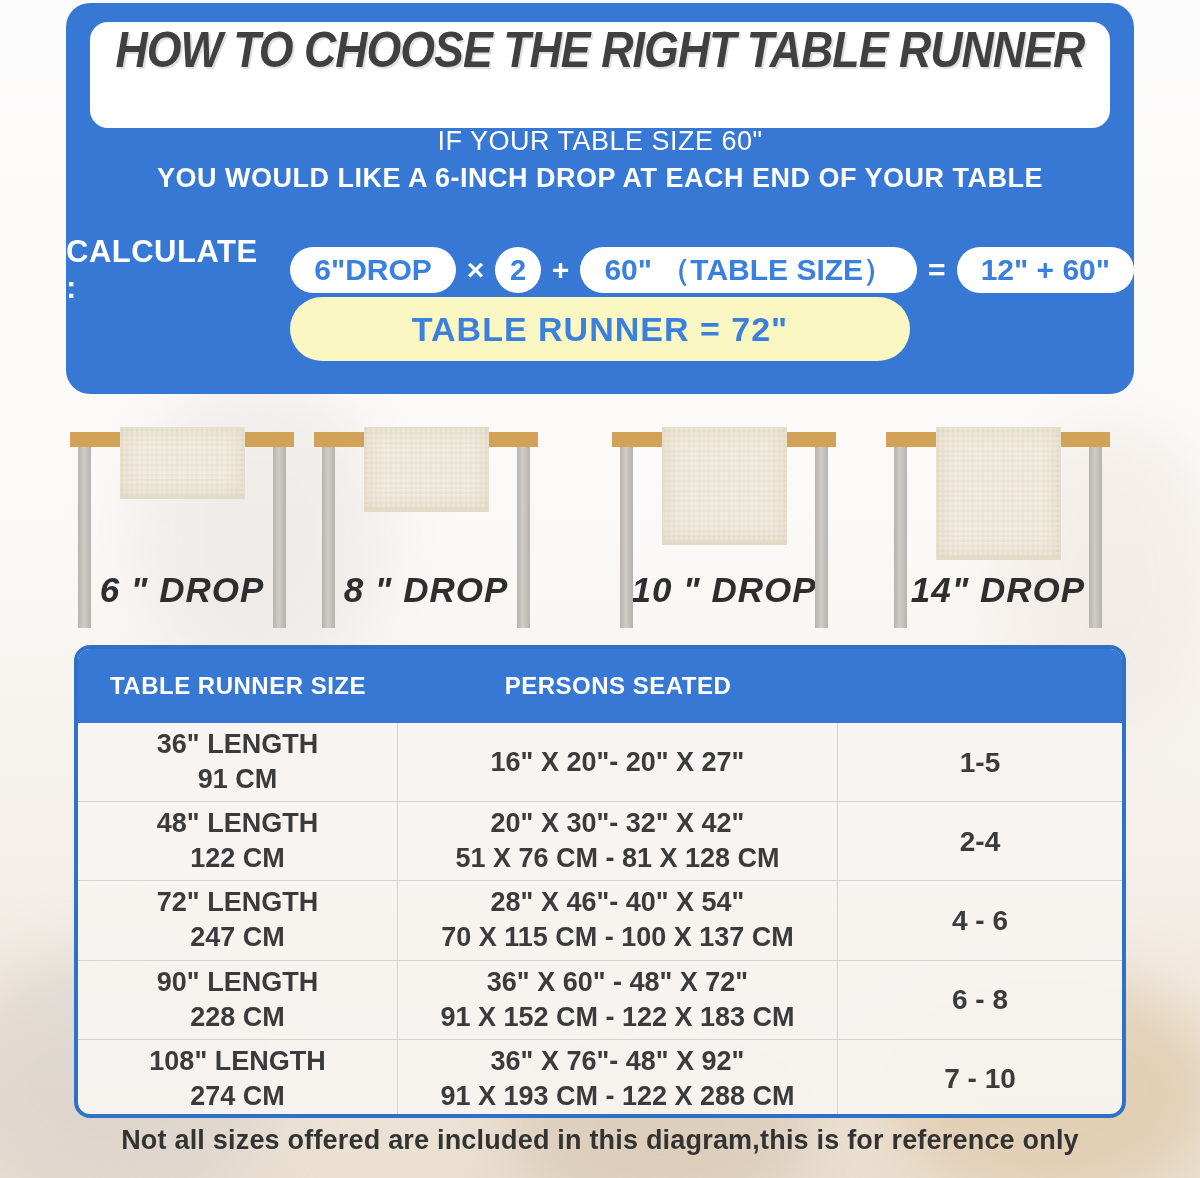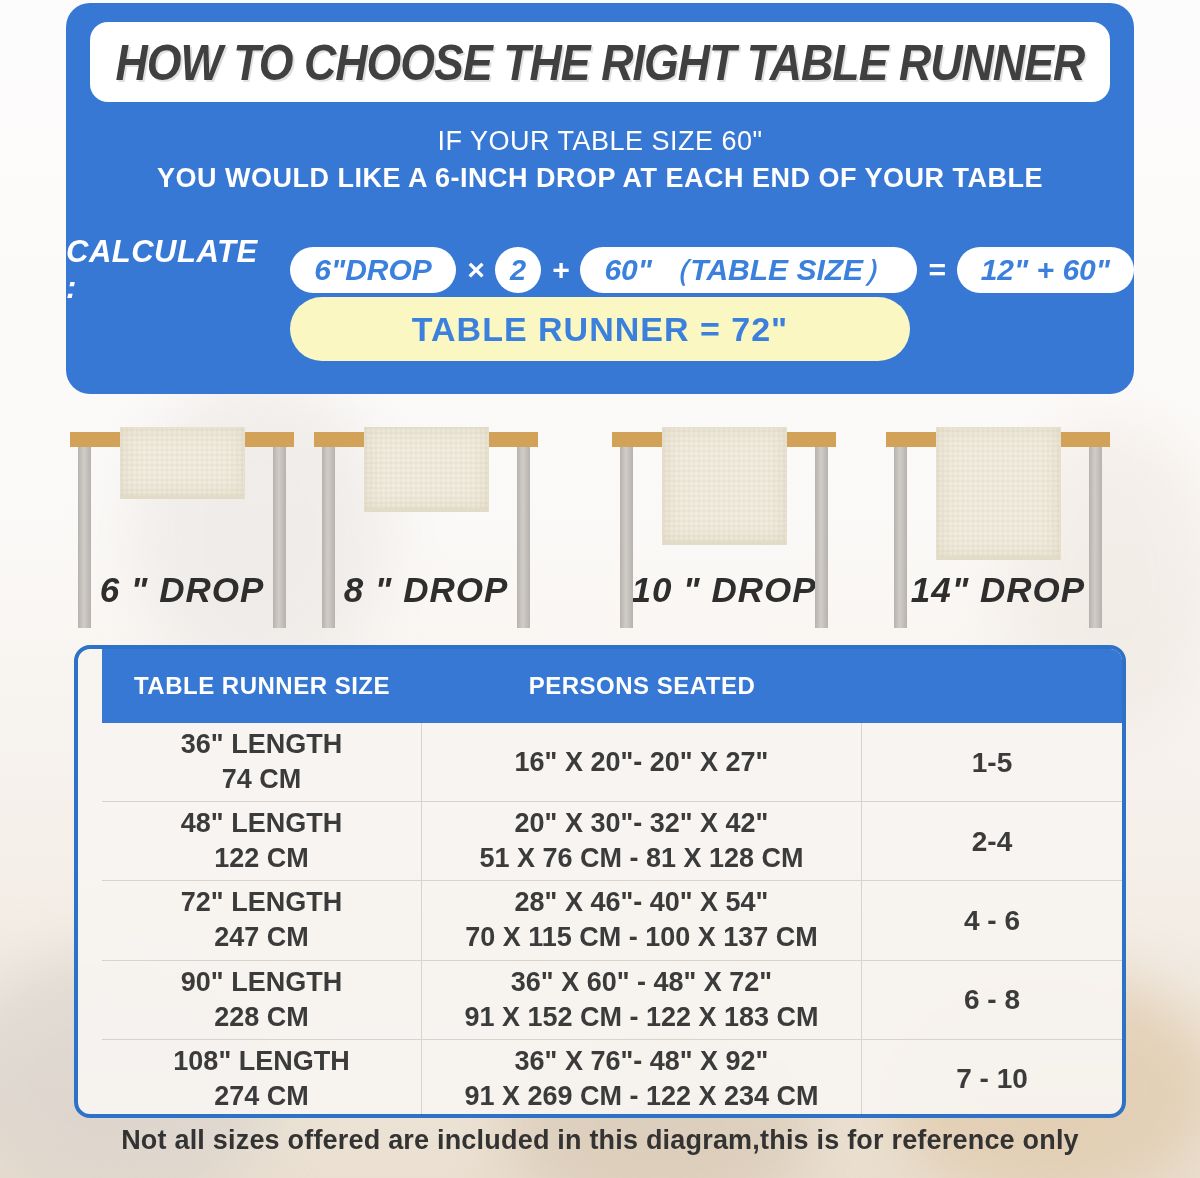--- a/index.html
+++ b/index.html
@@ -10,31 +10,31 @@
   .blob{position:absolute;border-radius:50%;filter:blur(30px);z-index:0;}
   .blob.b1{left:880px;top:970px;width:340px;height:230px;background:#dcc3a0;opacity:.6;}
   .blob.b2{left:500px;top:1030px;width:320px;height:190px;background:#cdb9a2;opacity:.45;}
   .blob.b3{left:-50px;top:950px;width:330px;height:260px;background:#d2ccc8;opacity:.5;}
   .blob.b4{left:130px;top:380px;width:260px;height:300px;background:#e7e3e0;opacity:.55;}
   .blob.b5{left:1000px;top:420px;width:220px;height:320px;background:#efe7e0;opacity:.6;}
 
   
   .top-panel{position:absolute;left:66px;top:3px;width:1068px;height:391px;
     background:#3878D5;border-radius:24px;z-index:2;}
-  .title-banner{position:absolute;left:24px;top:19px;right:24px;height:80px;
-    background:#ffffff;border-radius:18px;display:flex;align-items:center;justify-content:center;}
+  .title-banner{position:absolute;left:24px;top:19px;right:24px;height:106px;
+    background:#ffffff;border-radius:18px;display:flex;align-items:flex-start;justify-content:center;}
   .title-banner span{font-size:47px;font-weight:bold;font-style:italic;color:#404040;
     letter-spacing:-1px;white-space:nowrap;transform:scale(.95,1.08);
     text-shadow:2px 2px 0 rgba(0,0,0,.12);}
   .subtitle{position:absolute;left:0;right:0;text-align:center;color:#ffffff;
     font-size:27px;letter-spacing:.5px;}
   .sub1{top:123px;}
   .sub2{top:160px;font-weight:bold;}
   .calc-row{position:absolute;left:0;right:0;top:231px;display:flex;align-items:center;
-    justify-content:center;gap:11px;font-style:italic;}
+    justify-content:center;gap:11px;}
   .calc-label{color:#fff;font-size:31px;font-weight:bold;letter-spacing:.5px;margin-right:4px;}
   .pill{background:#ffffff;color:#3A80DC;border-radius:999px;height:46px;
     display:flex;align-items:center;justify-content:center;padding:0 24px;
     font-size:30px;font-weight:bold;white-space:nowrap;}
   .op{color:#ffffff;font-size:30px;font-weight:bold;}
   .circle{background:#ffffff;color:#3A80DC;width:46px;height:46px;border-radius:50%;
     display:flex;align-items:center;justify-content:center;font-size:29px;font-weight:bold;}
   .result-pill{position:absolute;left:50%;transform:translateX(-50%);top:294px;
     width:620px;height:64px;background:#FAF7C3;border-radius:999px;
     display:flex;align-items:center;justify-content:center;
@@ -53,21 +53,21 @@
     border-bottom:3px solid #E2DBC8;border-left:1px solid #E6DFCE;border-right:1px solid #E6DFCE;
     background-image:repeating-linear-gradient(0deg,rgba(205,195,170,.14) 0 2px,transparent 2px 5px),
       repeating-linear-gradient(90deg,rgba(205,195,170,.12) 0 2px,transparent 2px 5px);}
   .fig-label{position:absolute;left:0;top:150px;width:100%;text-align:center;
     font-size:35px;font-weight:bold;font-style:italic;color:#2e2e2e;letter-spacing:1px;
     white-space:nowrap;}
 
   
   .size-panel{position:absolute;left:74px;top:645px;width:1052px;height:473px;z-index:2;
     border:4px solid #2E72C8;border-radius:16px;overflow:hidden;
-    background:rgba(247,244,241,.92);box-sizing:border-box;padding-left:24px;}
+    background:rgba(247,244,241,.92);box-sizing:border-box;}
   .tbl-head{display:grid;grid-template-columns:320px 440px 1fr;height:74px;
     background:#3878D5;align-items:center;}
   .tbl-head div{color:#ffffff;font-size:24px;font-weight:bold;text-align:center;
     letter-spacing:.5px;}
   .tbl-row{display:grid;grid-template-columns:320px 440px 1fr;height:78.2px;}
   .tbl-row + .tbl-row{border-top:1px solid #D8D3CF;}
   .cell{display:flex;flex-direction:column;align-items:center;justify-content:center;
     color:#3B3B3B;font-size:27px;font-weight:bold;line-height:35px;text-align:center;}
   .cell.c1,.cell.c2{border-right:1px solid #D8D3CF;}
   .cell.c3{font-size:28px;}
@@ -145,21 +145,21 @@
 
   <div class="size-panel">
     <div class="tbl-head">
       <div>TABLE RUNNER SIZE</div>
       <div>PERSONS SEATED</div>
     </div>
     <div>
   <div class="tbl-row">
     <div class="cell c1">
       <span>36" LENGTH</span>
-      <span>74 CM</span>
+      <span>91 CM</span>
     </div>
     <div class="cell c2">
       <span>16" X 20"- 20" X 27"</span>
     </div>
     <div class="cell c3">
       <span>1-5</span>
     </div>
   </div>
 
   <div class="tbl-row">
@@ -204,21 +204,21 @@
     </div>
   </div>
 
   <div class="tbl-row">
     <div class="cell c1">
       <span>108" LENGTH</span>
       <span>274 CM</span>
     </div>
     <div class="cell c2">
       <span>36" X 76"- 48" X 92"</span>
-      <span>91 X 269 CM - 122 X 234 CM</span>
+      <span>91 X 193 CM - 122 X 288 CM</span>
     </div>
     <div class="cell c3">
       <span>7 - 10</span>
     </div>
   </div>
 </div>
   </div>
 
   <div class="footer-note">Not all sizes offered are included in this diagram,this is for reference only</div>
 </div>

